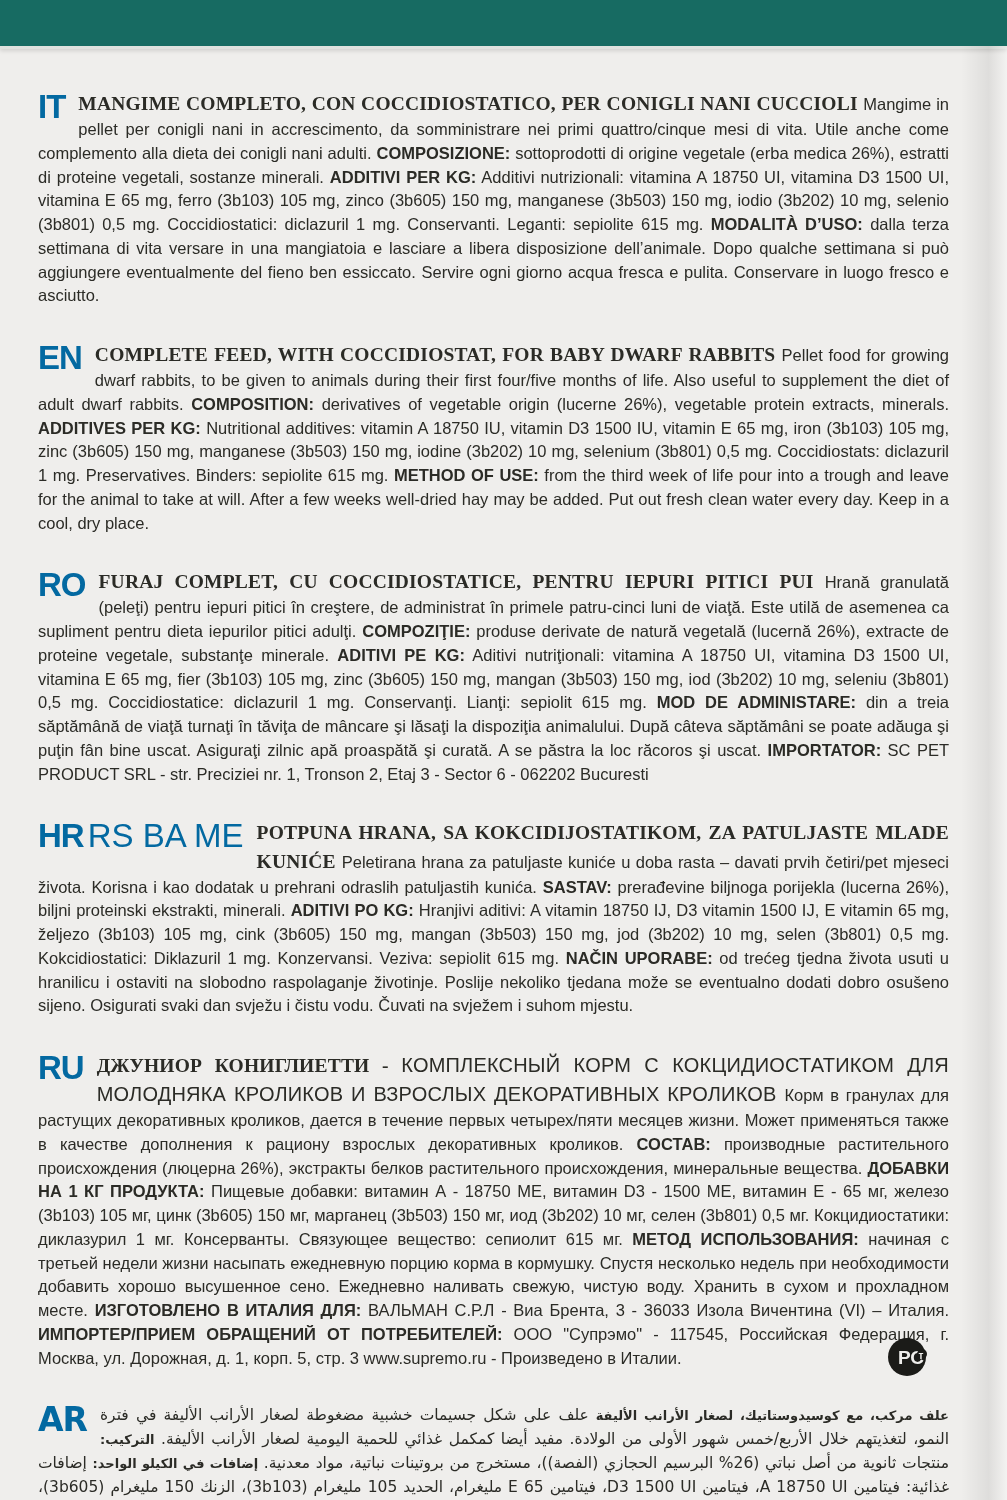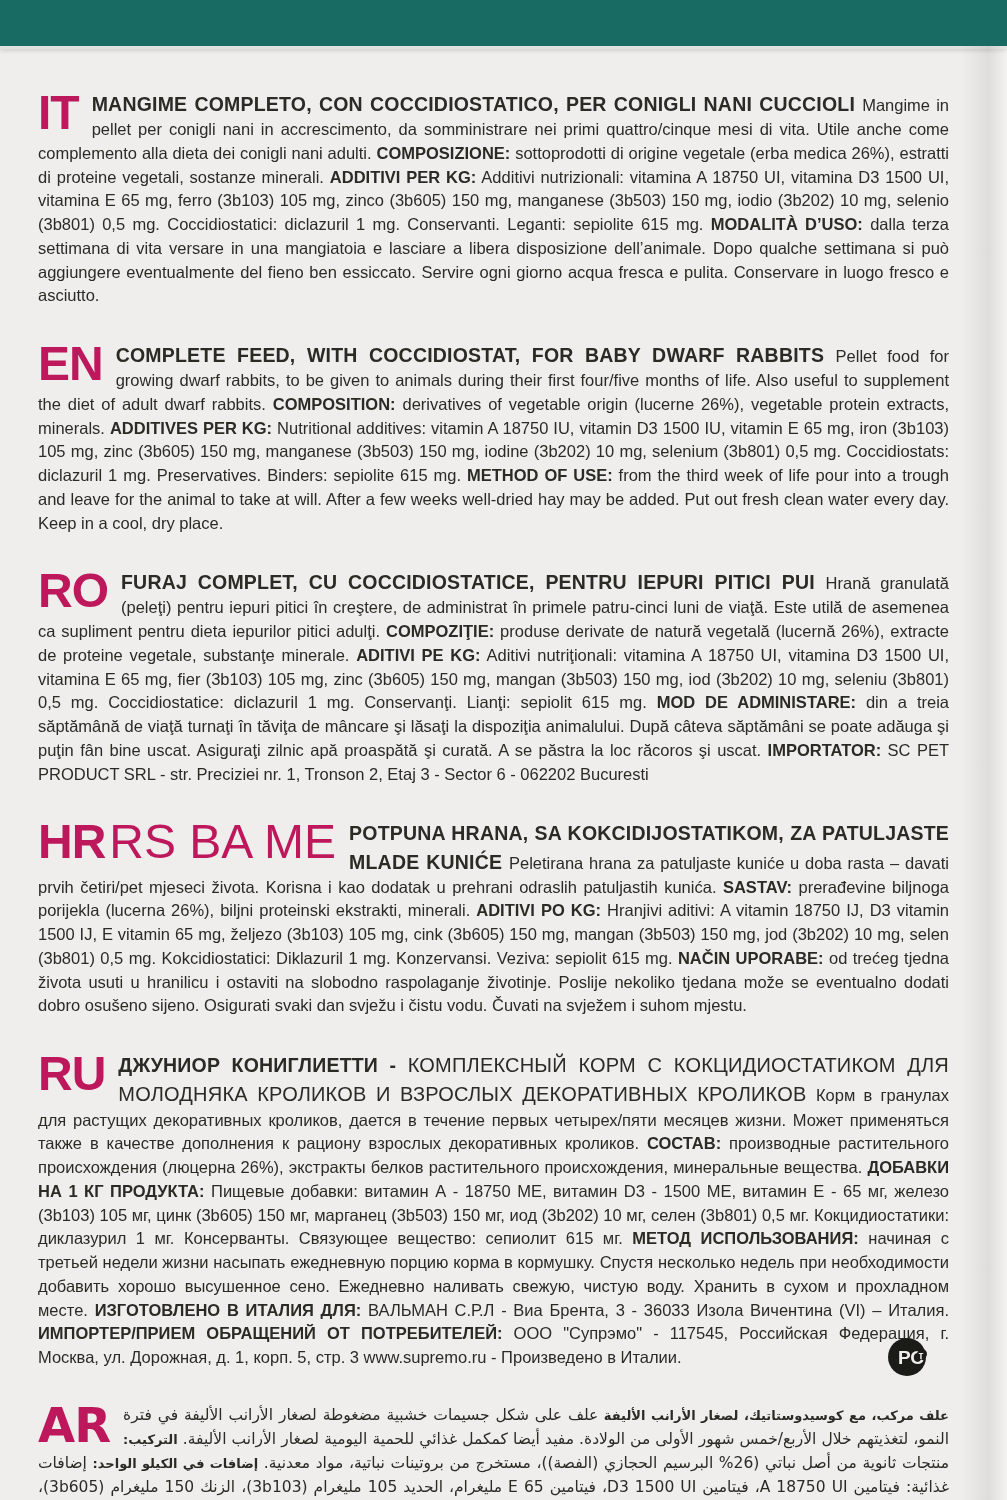--- a/index.html
+++ b/index.html
@@ -14,25 +14,25 @@
   .band{width:100%;background:var(--teal);flex:0 0 auto;}
   .band-top{height:46px;box-shadow:0 3px 0 #dfe2de, 0 5px 4px rgba(0,0,0,.12);}
   .label{flex:1 1 auto;padding:44px 58px 18px 38px;position:relative;}
   .label::after{content:"";position:absolute;top:0;right:0;bottom:0;width:46px;
     background:linear-gradient(to right,rgba(0,0,0,0),rgba(0,0,0,.07) 60%,rgba(255,255,255,.25));pointer-events:none;}
 
   .sec{margin-bottom:33px;overflow:visible;}
   .sec p{font-size:16.5px;line-height:1.44;text-align:justify;color:#2b2b26;}
   .sec::after{content:"";display:block;clear:both;}
 
-  .code{float:left;font-size:48px;line-height:.82;font-weight:bold;letter-spacing:-1px;
-        margin:3px 13px 2px 0;color:#be185d;direction:ltr;unicode-bidi:embed;}
+  .code{float:left;font-size:33px;line-height:.82;font-weight:bold;letter-spacing:-1px;
+        margin:3px 13px 2px 0;color:#0369a1;direction:ltr;unicode-bidi:embed;}
   .code .extra{font-weight:400;letter-spacing:0;margin-left:4px;font-stretch:condensed;}
 
-  .seg-h{font-weight:bold;font-size:19.5px;letter-spacing:.2px;}
+  .seg-h{font-weight:bold;font-size:19.5px;letter-spacing:.2px;font-family:Liberation Serif, serif;}
   .seg-hl{font-weight:normal;font-size:20px;letter-spacing:.2px;}
   .seg-b{font-weight:bold;}
   .seg-r{font-weight:normal;}
 
   .sec-ru{position:relative;}
   .rst-badge{position:absolute;right:16px;bottom:-12px;width:52px;height:52px;}
 
   .sec-ar p{direction:rtl;font-family:"DejaVu Sans","Liberation Sans",sans-serif;font-size:15.5px;line-height:1.55;}
   .sec-ar .seg-b{font-size:13px;}
 </style>

